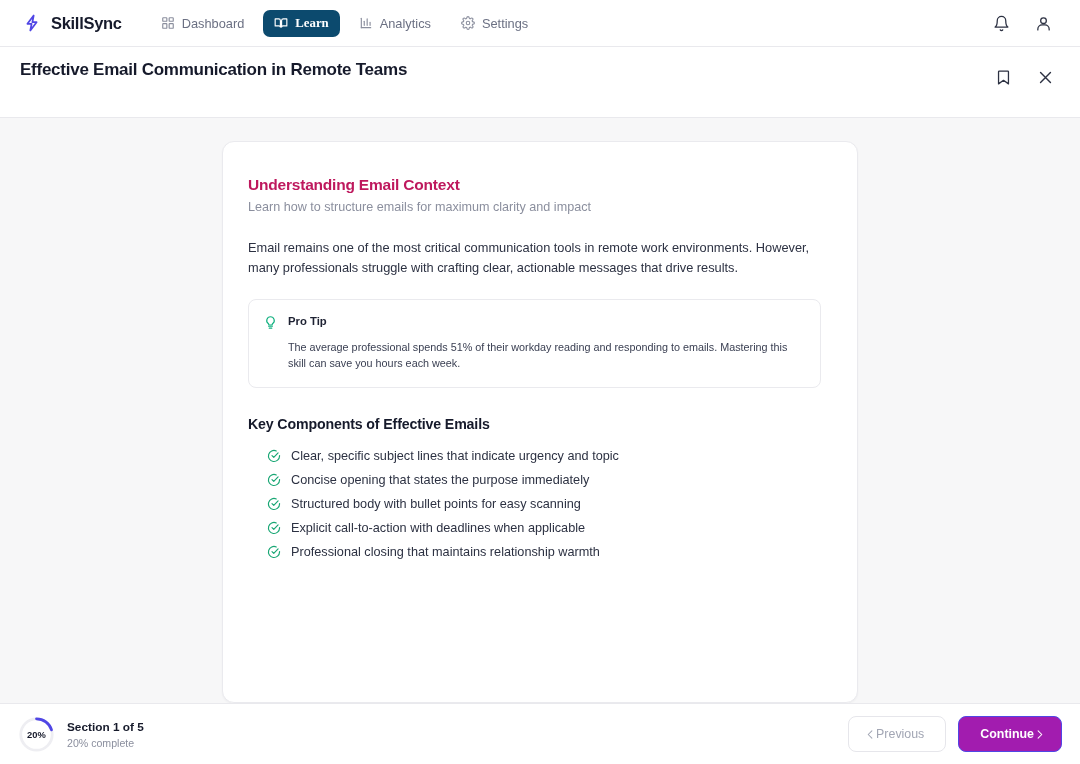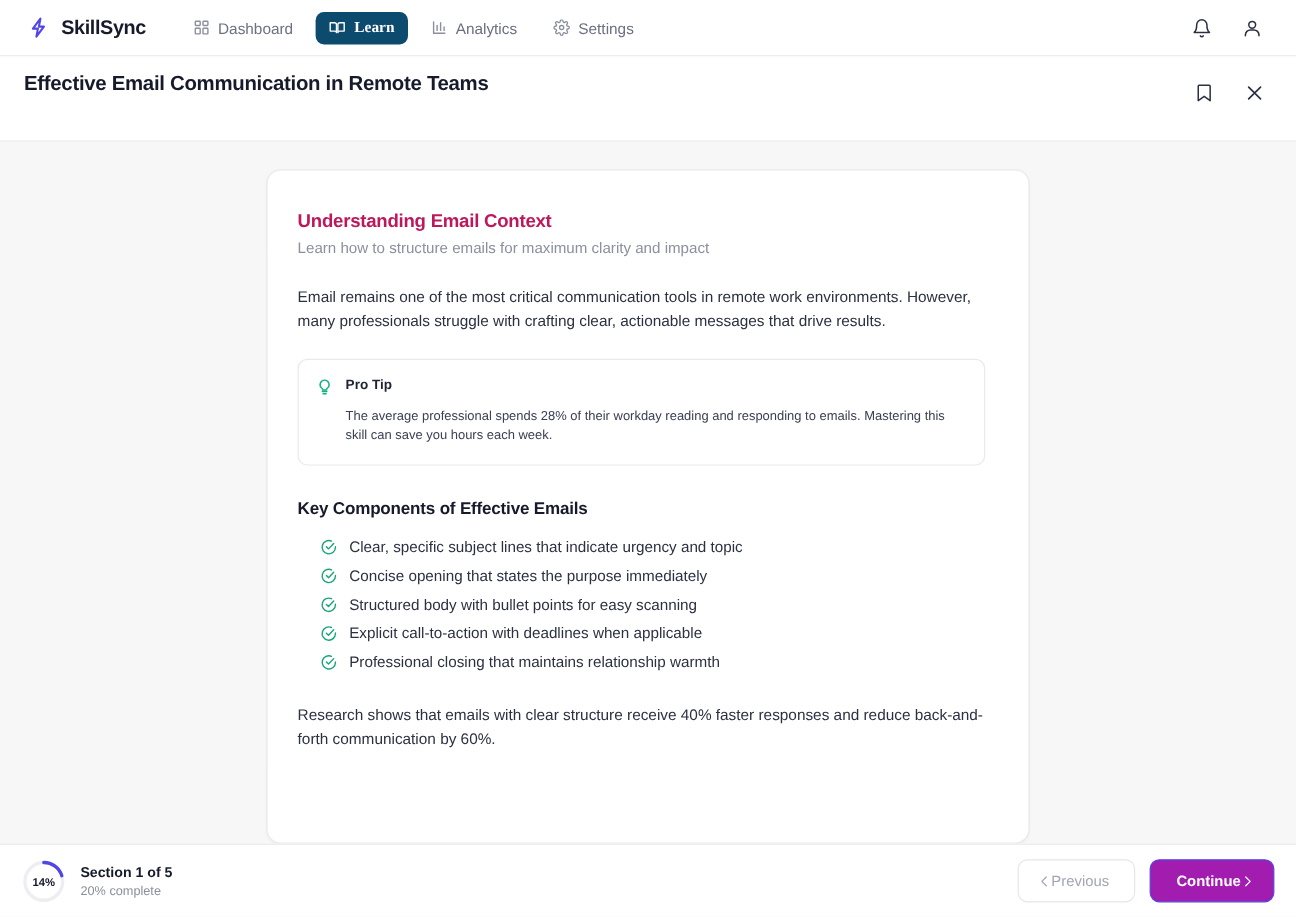--- a/index.html
+++ b/index.html
@@ -463,21 +463,21 @@
         <div class="protip">
           <span class="protip-ico">
             <svg viewBox="0 0 24 24" width="15" height="15" fill="none" stroke="currentColor" stroke-width="1.9" stroke-linecap="round" stroke-linejoin="round">
               <path d="M9 18h6"></path>
               <path d="M10 21h4"></path>
               <path d="M12 2.8a6 6 0 0 0-3.6 10.8c.6.5.9 1.1.9 1.8v.6h5.4v-.6c0-.7.3-1.3.9-1.8A6 6 0 0 0 12 2.8z"></path>
             </svg>
           </span>
           <div class="protip-body">
             <div class="protip-label">Pro Tip</div>
-            <div class="protip-text">The average professional spends 28% of their workday reading and responding to emails. Mastering this skill can save you hours each week.</div>
+            <div class="protip-text">The average professional spends 51% of their workday reading and responding to emails. Mastering this skill can save you hours each week.</div>
           </div>
         </div>
 
         <div class="list-title">Key Components of Effective Emails</div>
 
         <ul class="check-list">
           <li class="check-item">
             <span class="check-ico">
               <svg viewBox="0 0 24 24" width="14" height="14" fill="none" stroke="currentColor" stroke-width="2" stroke-linecap="round" stroke-linejoin="round">
                 <path d="M21.5 11.2V12a9.5 9.5 0 1 1-5.6-8.7"></path>
@@ -517,35 +517,34 @@
             <span class="check-ico">
               <svg viewBox="0 0 24 24" width="14" height="14" fill="none" stroke="currentColor" stroke-width="2" stroke-linecap="round" stroke-linejoin="round">
                 <path d="M21.5 11.2V12a9.5 9.5 0 1 1-5.6-8.7"></path>
                 <path d="M8.6 11.4l3 3 7.4-7.8"></path>
               </svg>
             </span>
             <span>Professional closing that maintains relationship warmth</span>
           </li>
         </ul>
 
-        <p class="para" style="margin-bottom:0;">Research shows that emails with clear structure receive 40% faster responses and reduce back-and-forth communication by 60%.</p>
 
       </div>
     </div>
   </div>
 
   <div class="footer">
 
     <div class="progress-wrap">
       <div class="ring">
         <svg viewBox="0 0 40 40" width="37" height="37">
           <circle cx="20" cy="20" r="17" fill="none" stroke="#eeeef2" stroke-width="3"></circle>
           <circle id="ring-arc" cx="20" cy="20" r="17" fill="none" stroke="#5046e5" stroke-width="3" stroke-linecap="round" transform="rotate(-90 20 20)" stroke-dasharray="106.81" stroke-dashoffset="85.45"></circle>
         </svg>
-        <span class="ring-label">14%</span>
+        <span class="ring-label">20%</span>
       </div>
       <div>
         <div class="prog-text-main">Section 1 of 5</div>
         <div class="prog-text-sub">20% complete</div>
       </div>
     </div>
 
     <div class="footer-actions">
       <div class="btn btn-prev">
         <span class="chev">

